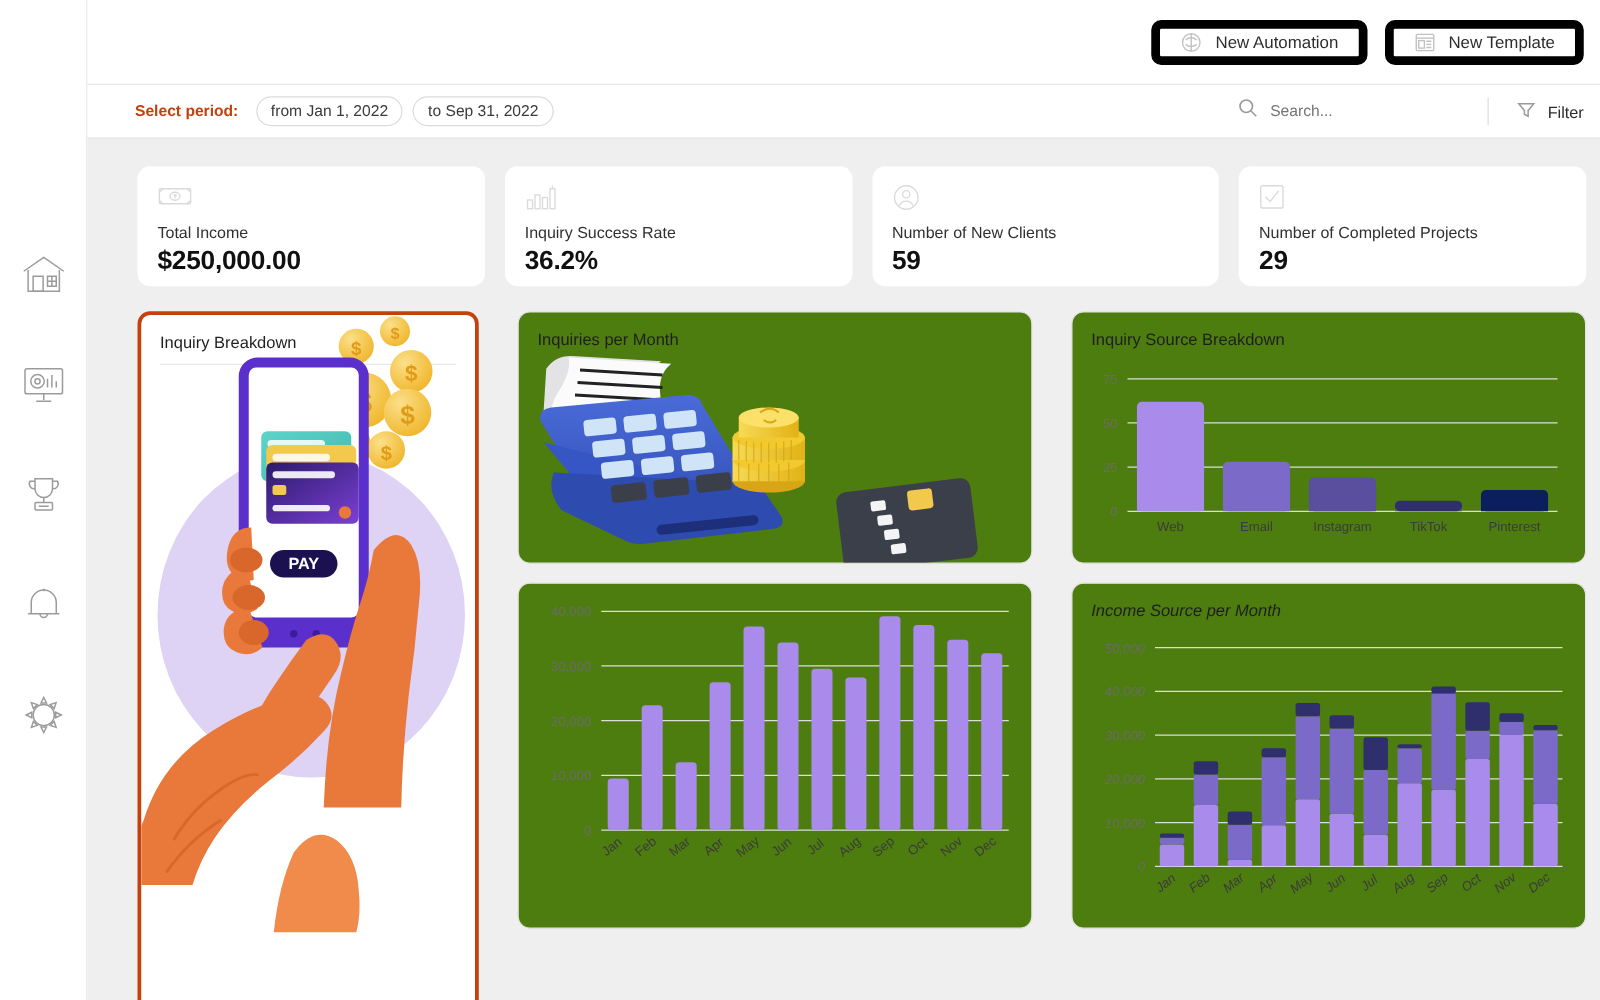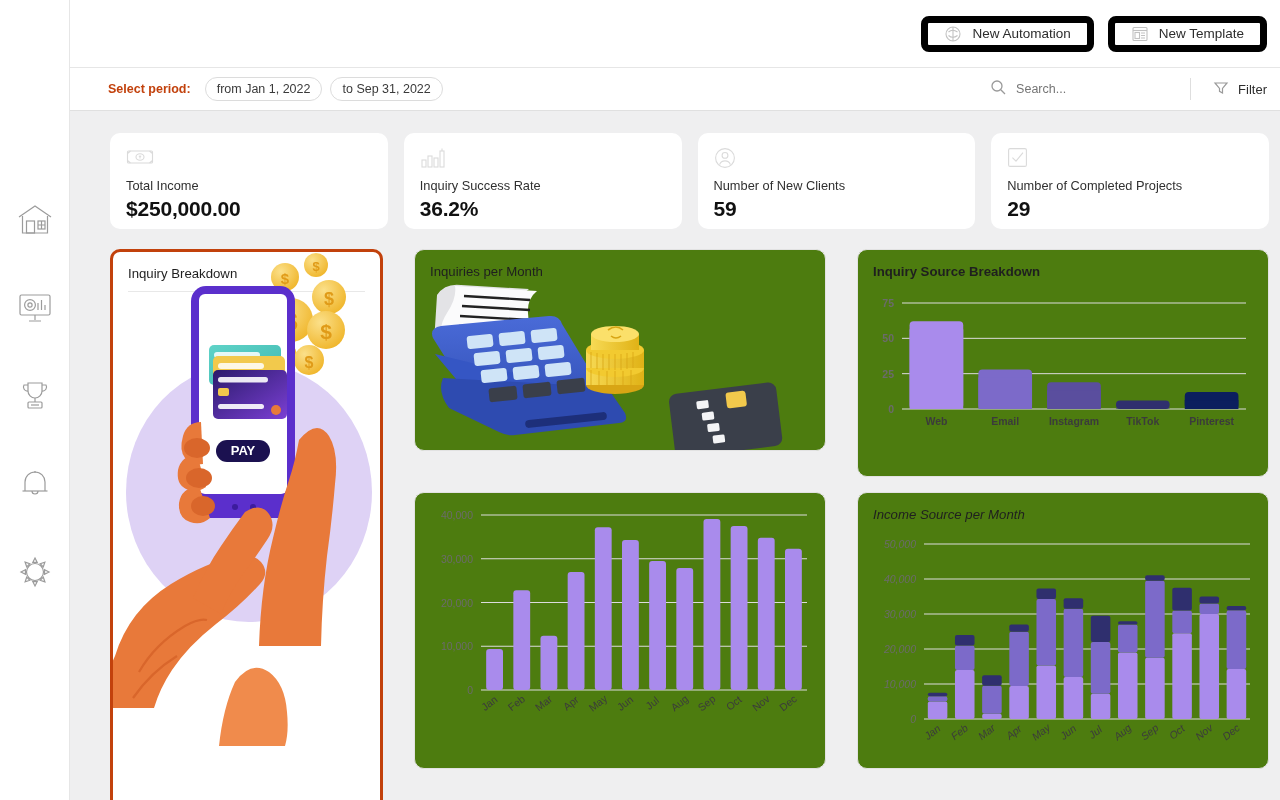--- a/index.html
+++ b/index.html
@@ -107,21 +107,21 @@
   .panel.flat { background: #4d7c0f; margin-left: 16px; }
   .panel-title {
     font-size: 13.2px; color: #1f1f1f;
     padding: 14px 0 0 15px; position: relative; z-index: 3;
   }
 
   .illus-panel { height: 622px; border: 3px solid #c2410c; }
   .illus-rule { height:1px; background:#e8e8e8; margin: 10px 15px 0 15px; }
 
   .panel-a { flex: 1; height: 202px; }
-  .panel-b { flex: 1; height: 228px; font-weight: bold; }
+  .panel-b { flex: 1; height: 202px; }
   .panel-c { flex: 1; height: 277px; }
   .panel-d { flex: 1; height: 277px; font-style: italic; }
 
   
   .chart-area { position: relative; padding: 12px 14px 0 14px; }
   .axis-lbl { font-size: 10.5px; fill: #6b6b6b; }
   .cat-lbl  { font-size: 10.5px; fill: #3b3b3b; }
   .cat-lbl-r{ font-size: 10.5px; fill: #3b3b3b; }
   .gridline { stroke: #dcdcdc; stroke-width: 1; }
 

